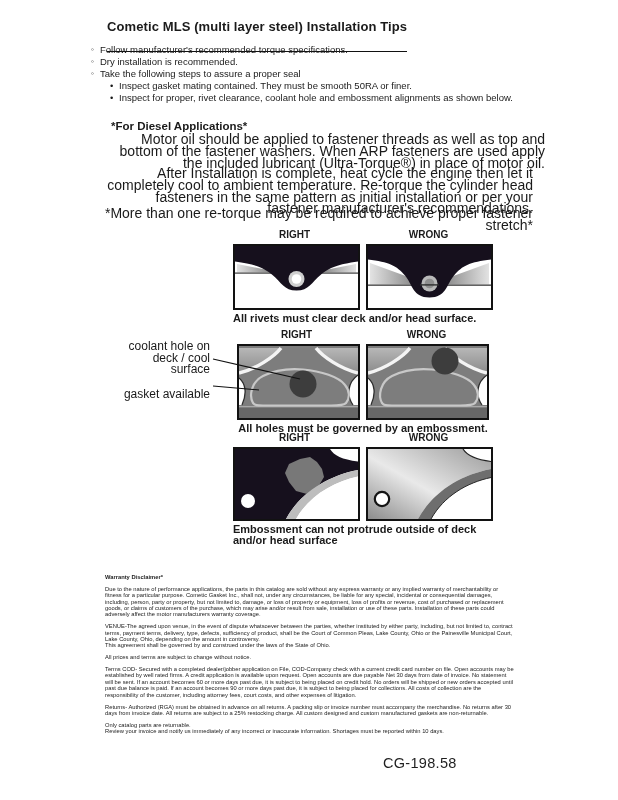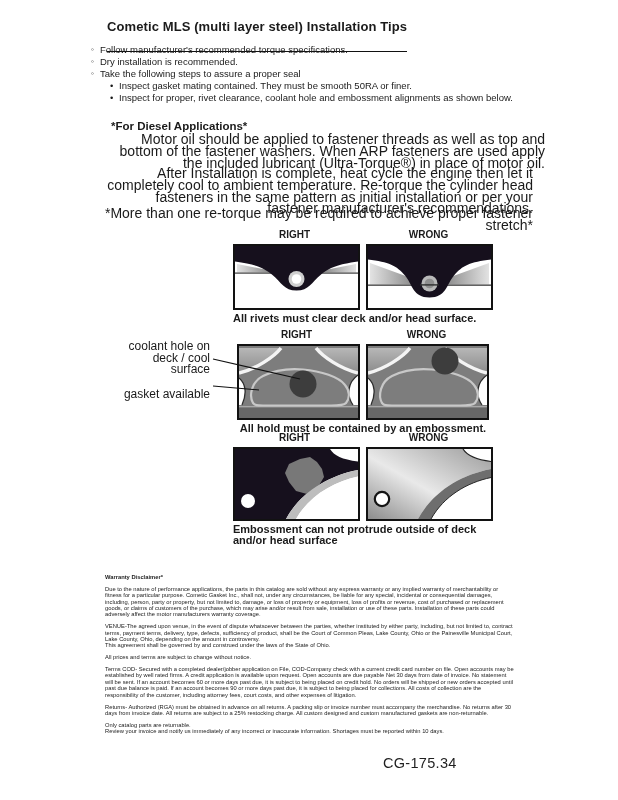--- a/index.html
+++ b/index.html
@@ -171,21 +171,21 @@
         <path d="M119,2 L77,2 C84,11 102,23 119,27 Z" fill="url(#gBore)"></path>
         <path d="M77,2 C84,11 102,23 119,27" stroke="#f4f4f4" stroke-width="3.5" fill="none"></path>
         <path d="M0,32 C7,38 8,48 3,59 L0,59 Z" fill="#ffffff"></path>
         <path d="M0,32 C7,38 8,48 3,59" stroke="#2e2e2e" stroke-width="1.3" fill="none"></path>
         <path d="M119,29 C109,36 107,49 114,59 L119,59 Z" fill="#ffffff"></path>
         <path d="M119,29 C109,36 107,49 114,59" stroke="#2e2e2e" stroke-width="1.3" fill="none"></path>
         <path d="M14,57 C10,50 12,36 24,30 C36,24 52,22.5 64,23.5 C82,25 100,31 106,39 C111,45 111,52 107,57 C105,59.5 99,59.5 92,59.5 L24,59.5 C18,59.5 16,59.5 14,57 Z" stroke="#c8c8c8" stroke-width="2.2" fill="none"></path>
         <circle cx="77" cy="15" r="13.5" fill="#3d3d3d"></circle>
       </svg>
     </div>
-    <div class="caption center">All hold must be contained by an embossment.</div>
+    <div class="caption center">All holes must be governed by an embossment.</div>
   </div>
 
   <div class="coolant-labels">
     <div>
       <div>coolant hole on</div>
       <div>deck / cool surface</div>
     </div>
     <div class="lbl2">gasket available</div>
   </div>
   <svg class="leader-lines" width="100" height="46">
@@ -227,14 +227,14 @@
     <p>Due to the nature of performance applications, the parts in this catalog are sold without any express warranty or any implied warranty of merchantability or fitness for a particular purpose.  Cometic Gasket Inc., shall not, under any circumstances, be liable for any special, incidental or consequential damages, including, person, party or property, but not limited to, damage, or loss of property or equipment, loss of profits or revenue, cost of purchased or replacement goods, or claims of customers of the purchase, which may arise and/or result from sale, installation or use of these parts.  Installation of these parts could adversely affect the motor manufacturers warranty coverage.</p>
     <p class="tight">VENUE-The agreed upon venue, in the event of dispute whatsoever between the parties, whether instituted by either party, including, but not limited to, contract terms, payment terms, delivery, type, defects, sufficiency of product, shall be the Court of Common Pleas, Lake County, Ohio or the Painesville Municipal Court, Lake County, Ohio, depending on the amount in controversy.</p>
     <p>This agreement shall be governed by and construed under the laws of the State of Ohio.</p>
     <p>All prices and terms are subject to change without notice.</p>
     <p>Terms COD- Secured with a completed dealer/jobber application on File, COD-Company check with a current credit card number on file.  Open accounts may be established by well rated firms.  A credit application is available upon request.  Open accounts are due payable Net 30 days from date of invoice.  No statement will be sent.  If an account becomes 60 or more days past due, it is subject to being placed on credit hold.  No orders will be shipped or new orders accepted until past due balance is paid.  If an account becomes 90 or more days past due, it is subject to being placed for collections.  All costs of collection are the responsibility of the customer, including attorney fees, court costs, and other expenses of litigation.</p>
     <p>Returns- Authorized (RGA) must be obtained in advance on all returns.  A packing slip or invoice number must accompany the merchandise.  No returns after 30 days from invoice date.  All returns are subject to a 25% restocking charge.  All custom designed and custom manufactured gaskets are non-returnable.</p>
     <p class="tight">Only catalog parts are returnable.</p>
     <p>Review your invoice and notify us immediately of any incorrect or inaccurate information.  Shortages must be reported within 10 days.</p>
   </div>
 
-  <div class="pagecode">CG-175.34</div>
+  <div class="pagecode">CG-198.58</div>
 </div>
 
 </body></html>

